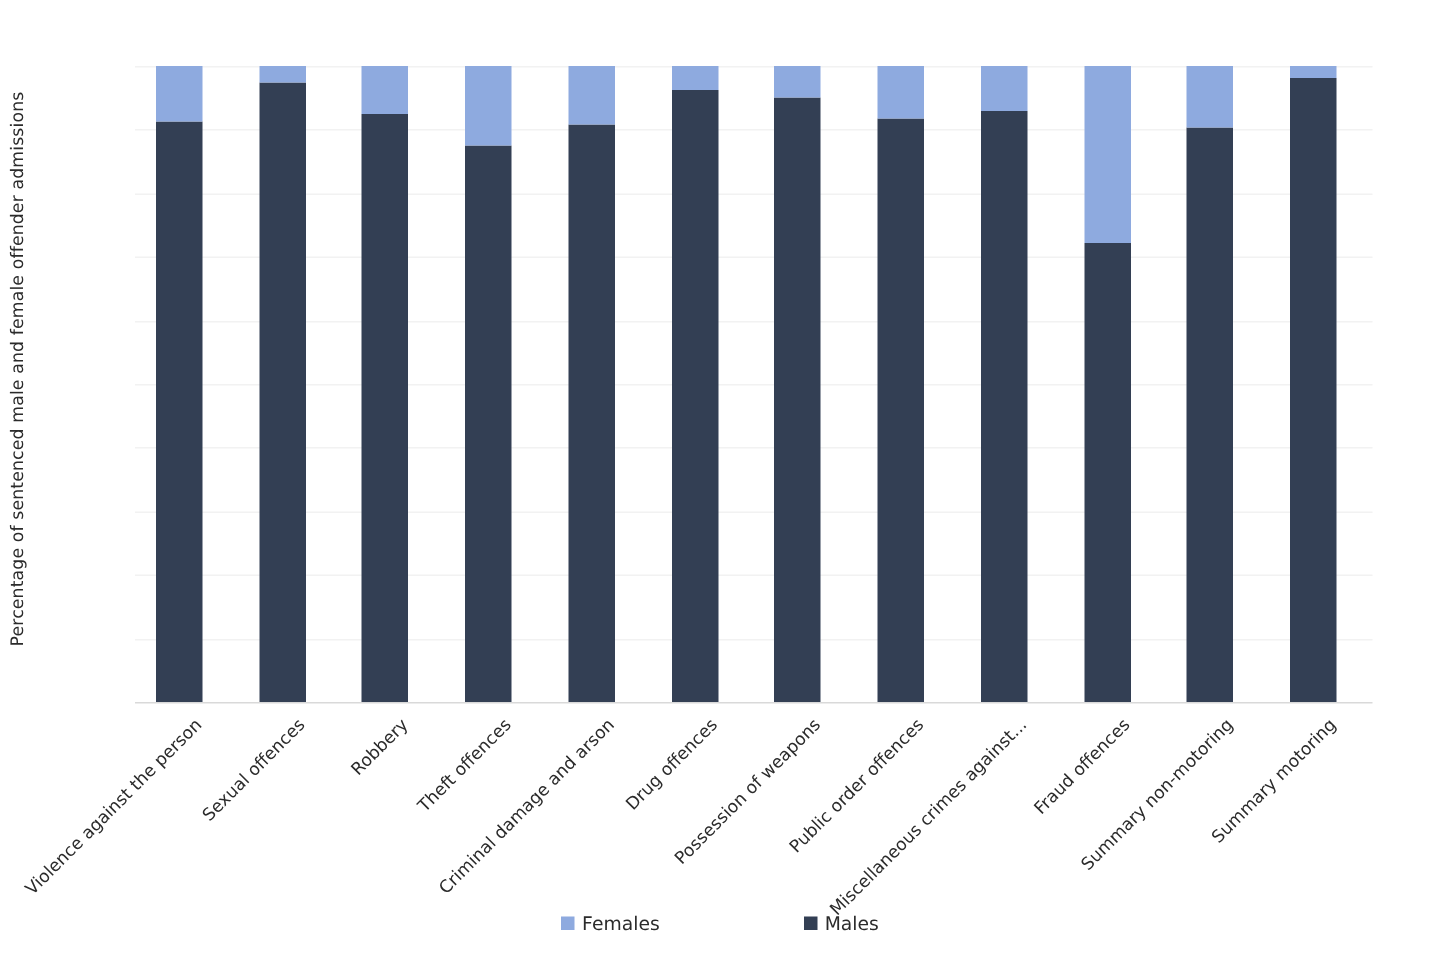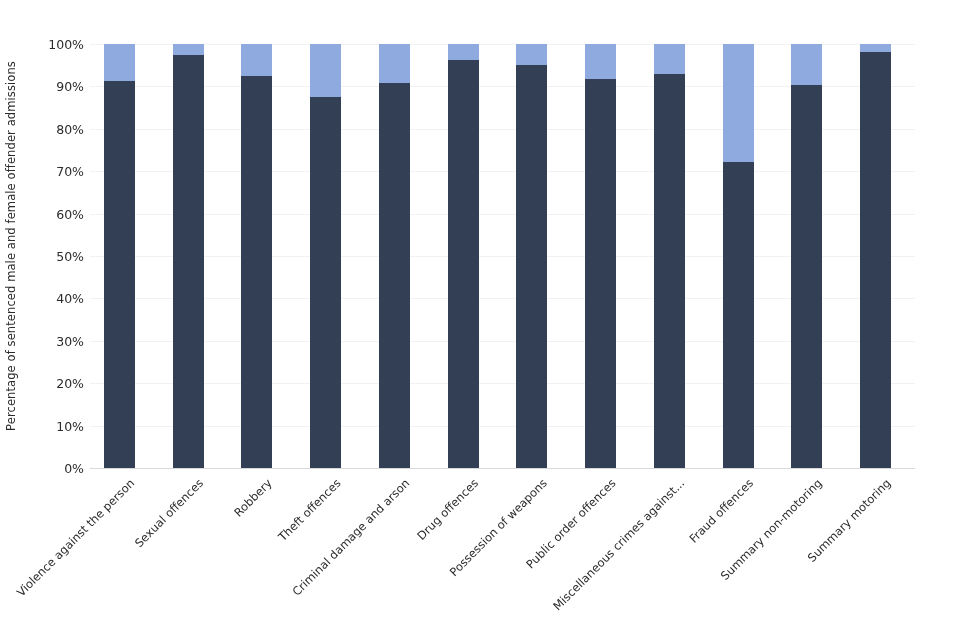--- a/index.html
+++ b/index.html
@@ -145,33 +145,20 @@
     display: inline-block;
   }
 </style>
 </head>
 <body>
 
 <div id="chart-root">
 
   <div class="y-axis-title">Percentage of sentenced male and female offender admissions</div>
 
-  <div class="y-ticks-wrap">
-      <div class="y-tick" style="top: 0px;">100%</div>
-      <div class="y-tick" style="top: 42.4px;">90%</div>
-      <div class="y-tick" style="top: 84.8px;">80%</div>
-      <div class="y-tick" style="top: 127.2px;">70%</div>
-      <div class="y-tick" style="top: 169.6px;">60%</div>
-      <div class="y-tick" style="top: 212px;">50%</div>
-      <div class="y-tick" style="top: 254.4px;">40%</div>
-      <div class="y-tick" style="top: 296.8px;">30%</div>
-      <div class="y-tick" style="top: 339.2px;">20%</div>
-      <div class="y-tick" style="top: 381.6px;">10%</div>
-      <div class="y-tick" style="top: 424px;">0%</div>
-    </div>
 
   <div class="plot-area">
       <div class="gridline" style="top: 0px;"></div>
       <div class="gridline" style="top: 42.4px;"></div>
       <div class="gridline" style="top: 84.8px;"></div>
       <div class="gridline" style="top: 127.2px;"></div>
       <div class="gridline" style="top: 169.6px;"></div>
       <div class="gridline" style="top: 212px;"></div>
       <div class="gridline" style="top: 254.4px;"></div>
       <div class="gridline" style="top: 296.8px;"></div>
@@ -263,14 +250,24 @@
         <span style="position: absolute; right: 0px; top: 0px; white-space: nowrap;">Fraud offences</span>
       </div>
       <div class="x-tick-label" style="left: 0px; width: 0px; transform: translateX(724.875px) rotate(-45deg); transform-origin: right top; direction: ltr;">
         <span style="position: absolute; right: 0px; top: 0px; white-space: nowrap;">Summary non-motoring</span>
       </div>
       <div class="x-tick-label" style="left: 0px; width: 0px; transform: translateX(793.625px) rotate(-45deg); transform-origin: right top; direction: ltr;">
         <span style="position: absolute; right: 0px; top: 0px; white-space: nowrap;">Summary motoring</span>
       </div>
     </div>
 
+  <div class="legend">
+      <div class="legend-item">
+        <span class="legend-swatch" style="background: rgb(142, 170, 223);"></span>
+        <span>Females</span>
+      </div>
+      <div class="legend-item">
+        <span class="legend-swatch" style="background: rgb(51, 63, 84);"></span>
+        <span>Males</span>
+      </div>
+    </div>
 
 </div>
 
 </body></html>

